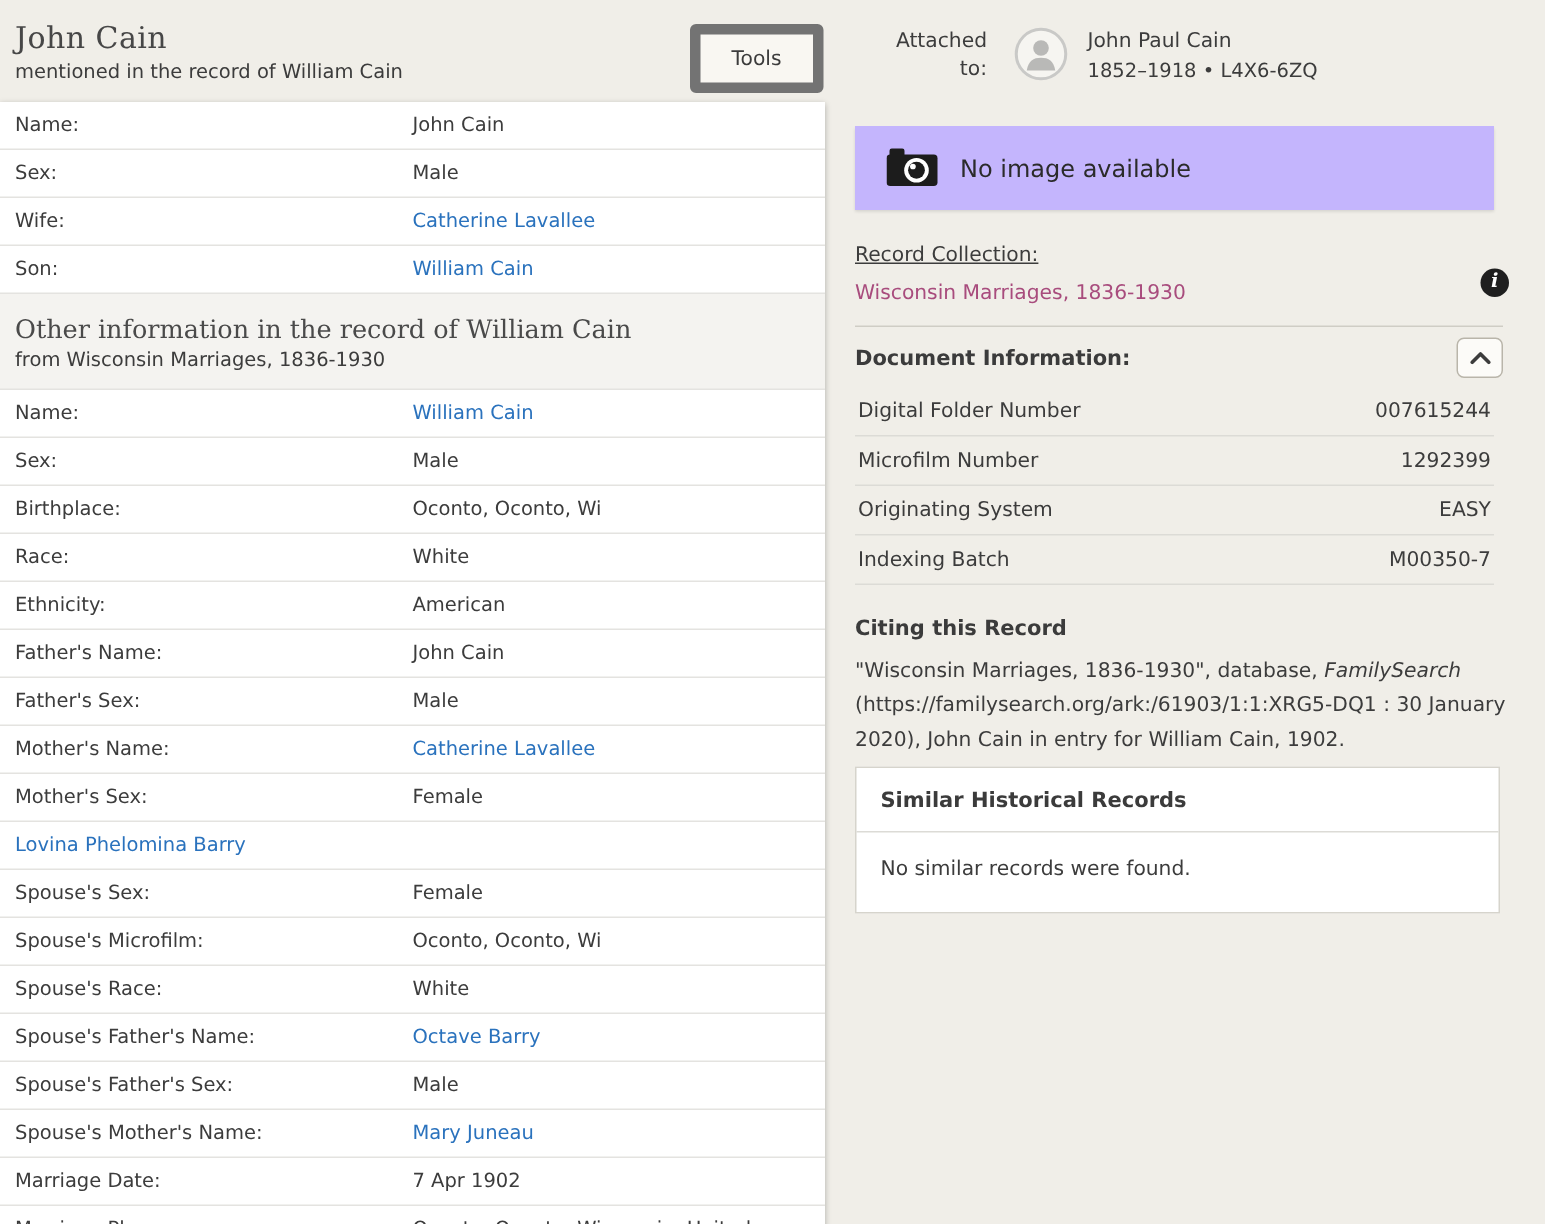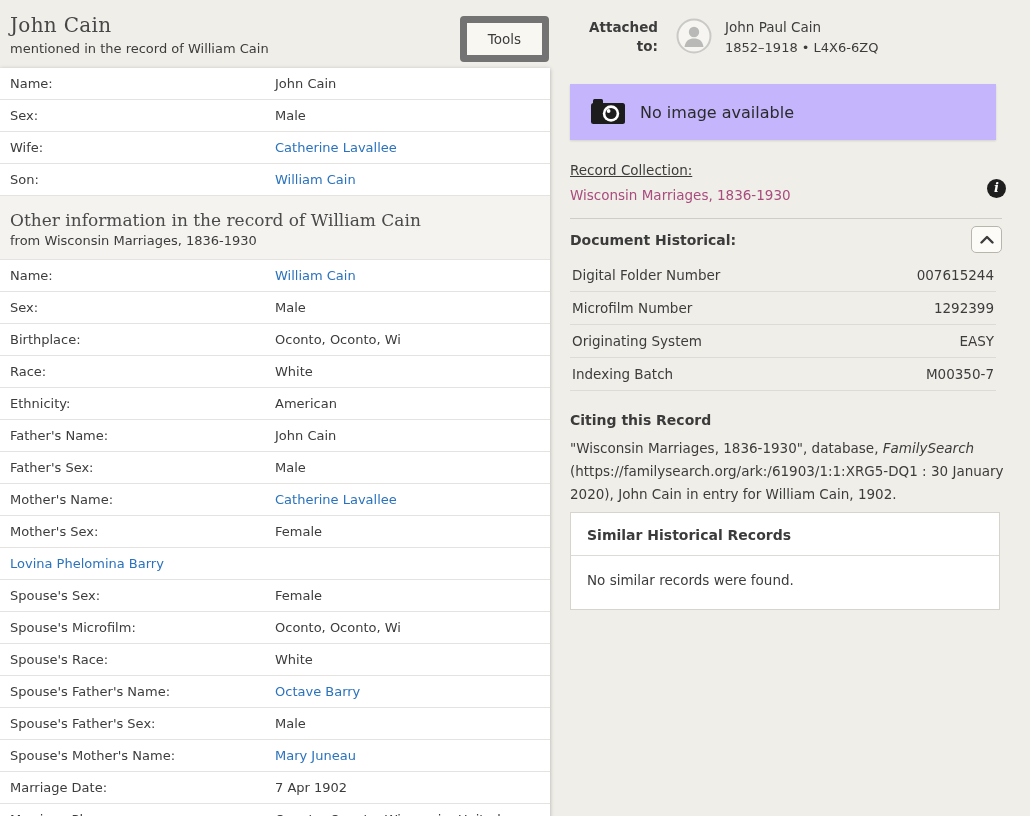--- a/index.html
+++ b/index.html
@@ -26,21 +26,21 @@
   .cell-value { flex:1; font-size:13px; color:#3c3c3c; line-height:15px; padding-right:6px; line-height:17px; }
   .cell-label { line-height:17px; }
   a.link-blue { color:#2a72bd; text-decoration:none; cursor:pointer; }
   .section-header { background:#f4f3f0; padding:14px 10px 11px 10px; border-bottom:1px solid #e4e3e0; }
   .section-title { font-family:"DejaVu Serif","Liberation Serif",serif; font-size:17px; font-weight:normal; color:#4a4a4a; }
   .section-subtitle { font-size:13px; color:#3c3c3c; margin-top:3px; }
 
   
   .right-col { width:440px; flex:0 0 440px; margin-left:20px; padding-top:18px; }
   .attached-row { display:flex; align-items:flex-start; }
-  .attached-label { width:74px; flex:0 0 74px; margin-left:14px; text-align:right; font-size:13.5px; color:#3c3c3c; line-height:19px;font-weight:bold; }
+  .attached-label { width:74px; flex:0 0 74px; margin-left:14px; text-align:right; font-size:13.5px; color:#3c3c3c; line-height:19px; }
   .avatar { width:36px; height:36px; margin-left:18px; flex:0 0 36px; }
   .attached-person { margin-left:13px; padding-top:1px; }
   .attached-name { font-size:13.5px; color:#3c3c3c; }
   .attached-details { font-size:13px; color:#3c3c3c; margin-top:5px; }
 
   .image-box { margin-top:28px; width:426px; height:56px; background:#c4b5fd; display:flex; align-items:center; padding-left:21px; box-shadow:0 1px 2px rgba(0,0,0,0.12); }
   .camera-icon { width:36px; height:28px; flex:0 0 36px; }
   .image-box-text { font-size:16px; color:#2b2b2b; margin-left:13px; }
 
   .collection-block { position:relative; margin-top:22px; padding-right:40px;text-decoration:underline; }
@@ -208,21 +208,21 @@
 
     <div class="collection-block">
       <div class="collection-label">Record Collection:</div>
       <a class="collection-link">Wisconsin Marriages, 1836-1930</a>
       <span class="info-icon">i</span>
     </div>
 
     <div class="right-divider"></div>
 
     <div class="docinfo-header">
-      <div class="docinfo-title">Document Historical:</div>
+      <div class="docinfo-title">Document Information:</div>
       <button class="collapse-btn">
         <svg width="14" height="9" viewBox="0 0 14 9">
           <polyline points="1.5,7.5 7,2 12.5,7.5" fill="none" stroke="#3c3c3c" stroke-width="2.4" stroke-linecap="round" stroke-linejoin="round"></polyline>
         </svg>
       </button>
     </div>
 
     <div class="doc-row">
       <span class="doc-label">Digital Folder Number</span>
       <span class="doc-value">007615244</span>

